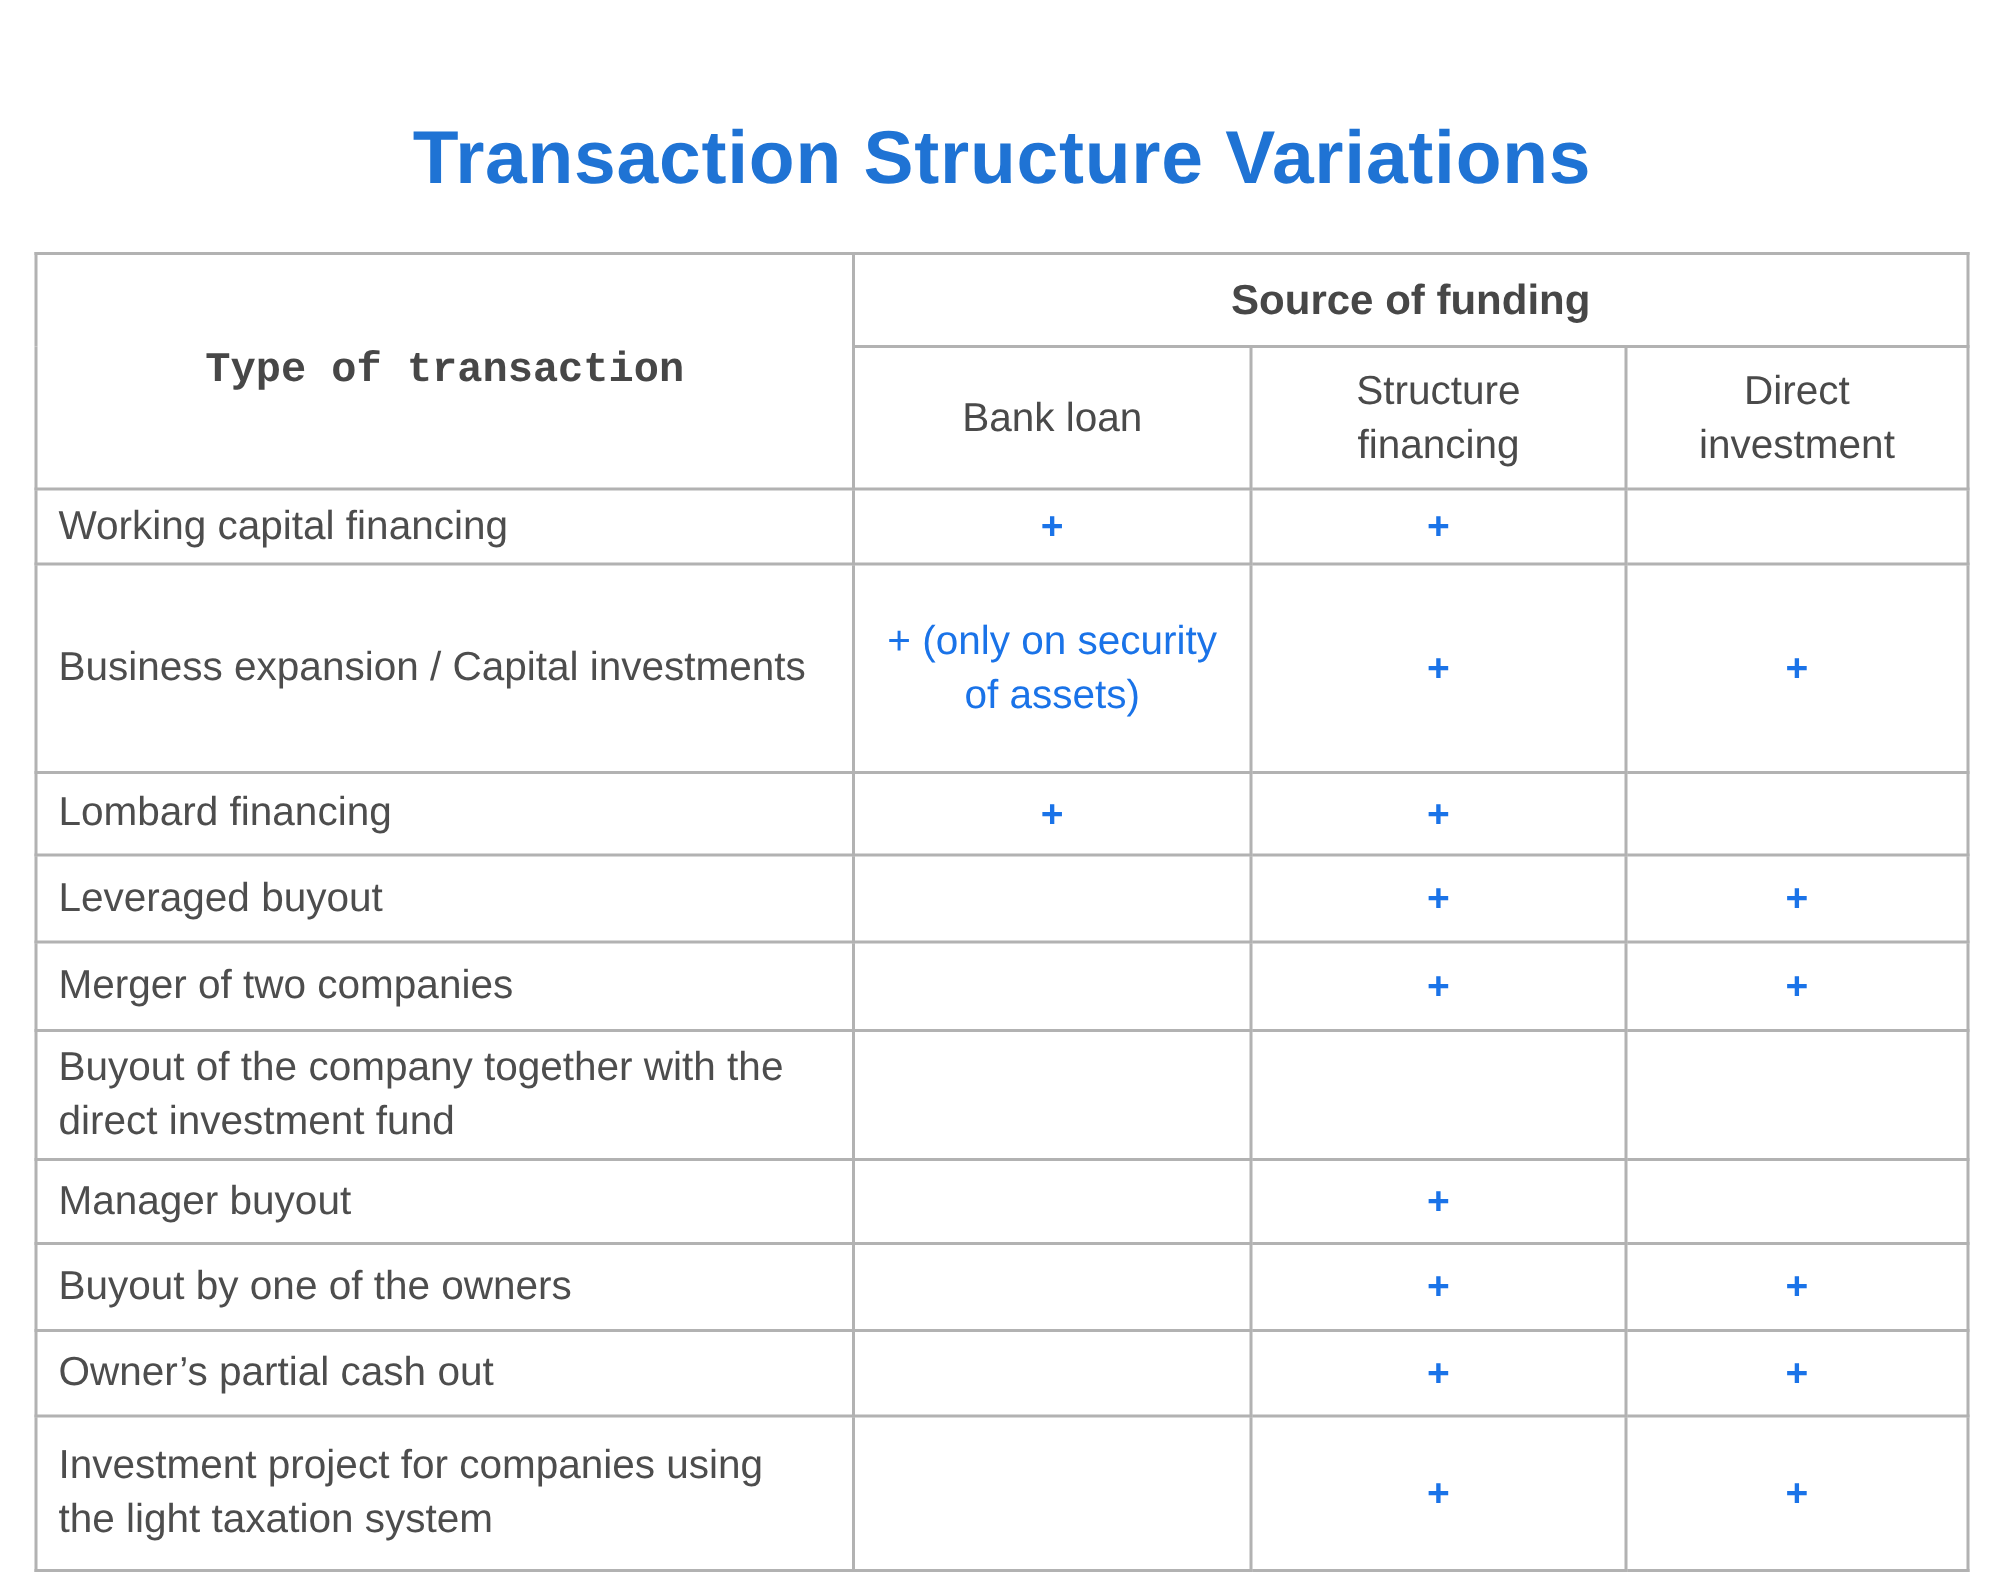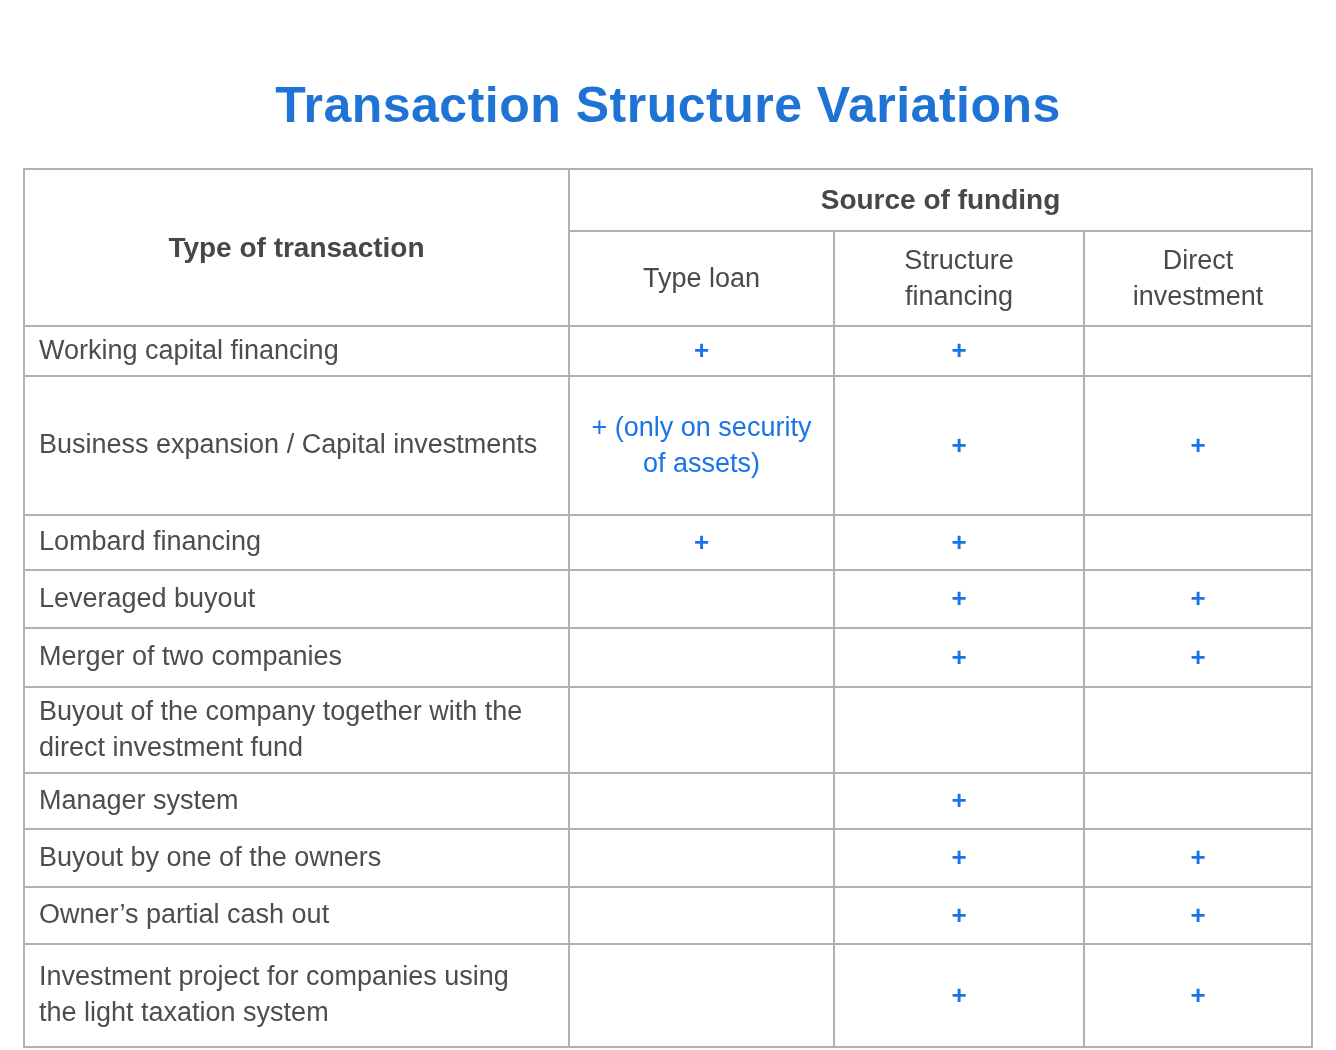--- a/index.html
+++ b/index.html
@@ -36,20 +36,21 @@
     vertical-align: middle;
     box-sizing: border-box;
     background: #ffffff;
   }
   th.corner {
     font-size: 28px;
     font-weight: bold;
     color: #474747;
     text-align: center;
     padding: 0 10px;
+    font-family: Liberation Mono, monospace;
   }
   th.group {
     font-size: 28px;
     font-weight: bold;
     color: #474747;
     text-align: center;
     height: 62px;
   }
   th.colhead {
     font-size: 27px;
@@ -92,21 +93,21 @@
       <col style="width:265px">
       <col style="width:250px">
       <col style="width:228px">
     </colgroup>
     <tbody>
       <tr>
         <th class="corner" rowspan="2">Type of transaction</th>
         <th class="group" colspan="3">Source of funding</th>
       </tr>
       <tr>
-        <th class="colhead">Type loan</th>
+        <th class="colhead">Bank loan</th>
         <th class="colhead">Structure financing</th>
         <th class="colhead">Direct investment</th>
       </tr>
 
       <tr style="height:48px;">
         <td class="label">Working capital financing</td>
         <td class="mark">+</td>
         <td class="mark">+</td>
         <td class="mark"></td>
       </tr>
@@ -140,21 +141,21 @@
       </tr>
 
       <tr style="height:84px;">
         <td class="label">Buyout of the company together with the direct investment fund</td>
         <td class="mark"></td>
         <td class="mark"></td>
         <td class="mark"></td>
       </tr>
 
       <tr style="height:56px;">
-        <td class="label">Manager system</td>
+        <td class="label">Manager buyout</td>
         <td class="mark"></td>
         <td class="mark">+</td>
         <td class="mark"></td>
       </tr>
 
       <tr style="height:58px;">
         <td class="label">Buyout by one of the owners</td>
         <td class="mark"></td>
         <td class="mark">+</td>
         <td class="mark">+</td>

